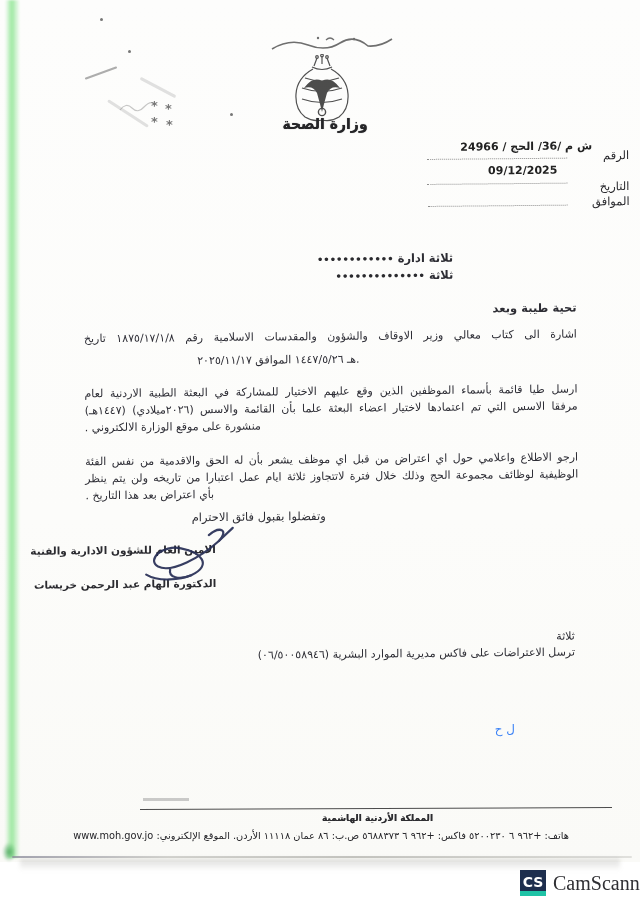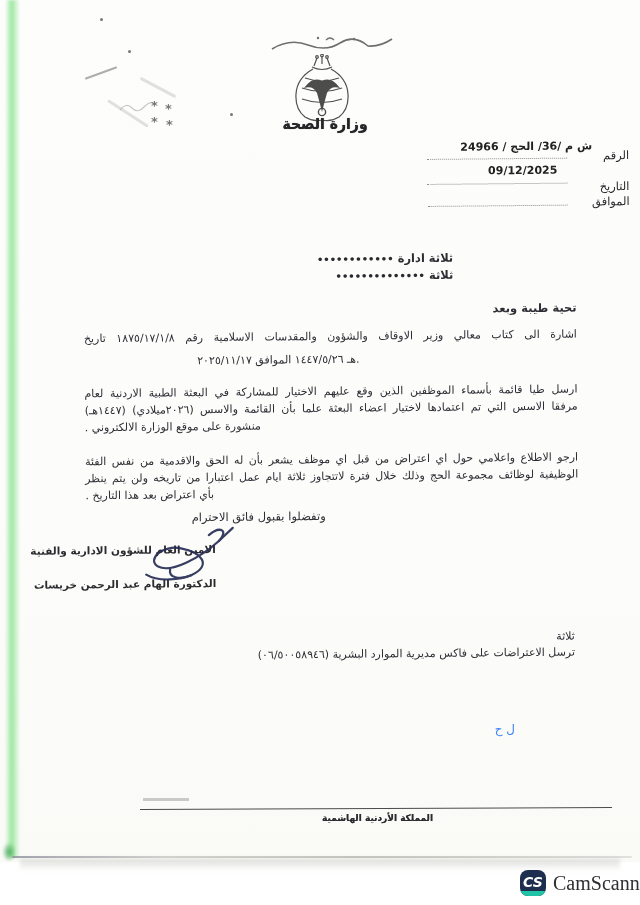--- a/index.html
+++ b/index.html
@@ -66,22 +66,22 @@
   #contact { position:absolute; left:45px; top:830px; width:552px; text-align:center; font-size:9.8px; color:#242428; }
 
   
   #page-edge { position:absolute; left:12px; top:856px; width:620px; height:2px; border-radius:2px;
     background:linear-gradient(90deg,#889 0%, #c8c8c4 25%, #b5b5b0 55%, #d8d8d4 100%); opacity:.75; }
   #page-shadow { position:absolute; left:20px; top:859px; width:600px; height:12px;
     background:linear-gradient(180deg, rgba(120,120,115,.25), rgba(120,120,115,0)); filter:blur(2px); }
 
   
   #cam { position:absolute; left:520px; top:870px; display:flex; align-items:center; gap:7px; }
-  #cs-icon { width:26px; height:26px; border-radius:8px; background:#1d2e4e; position:relative;
-    display:flex; align-items:center; justify-content:center; overflow:hidden;font-style:italic; }
+  #cs-icon { width:26px; height:26px; border-radius:0; background:#1d2e4e; position:relative;
+    display:flex; align-items:center; justify-content:center; overflow:hidden; }
   #cs-icon span { color:#fff; font-weight:bold; font-size:14px; line-height:1; margin-bottom:3px; }
   #cs-teal { position:absolute; bottom:0; left:0; width:100%; height:5px; background:#1fc3a6; }
   #cam-word { font-family:"Liberation Serif", serif; font-size:20px; color:#2f2f33; }
 
   .tilt { transform:rotate(-0.55deg); transform-origin:320px 450px; }
 </style>
 </head>
 <body>
 
 <div id="page">
@@ -176,20 +176,21 @@
     <div id="note-label" class="ar nowrap">ثلاثة</div>
     <div id="note-text" class="ar nowrap">ترسل الاعتراضات على فاكس مديرية الموارد البشرية (٠٦/٥٠٠٥٨٩٤٦)</div>
 
     <div id="initials" class="ar nowrap">ل ح</div>
 
   </div>
 
   <div id="fine-print"></div>
   <div id="footer-rule"></div>
   <div id="kingdom" class="ar nowrap">المملكة الأردنية الهاشمية</div>
+  <div id="contact" class="ar nowrap">هاتف: +٩٦٢ ٦ ٥٢٠٠٢٣٠ فاكس: +٩٦٢ ٦ ٥٦٨٨٣٧٣ ص.ب: ٨٦ عمان ١١١١٨ الأردن. الموقع الإلكتروني: www.moh.gov.jo</div>
 
   <div id="page-edge"></div>
   <div id="page-shadow"></div>
 
   <div id="cam">
     <div id="cs-icon">
       <span>CS</span>
       <div id="cs-teal"></div>
     </div>
     <div id="cam-word">CamScanner</div>

